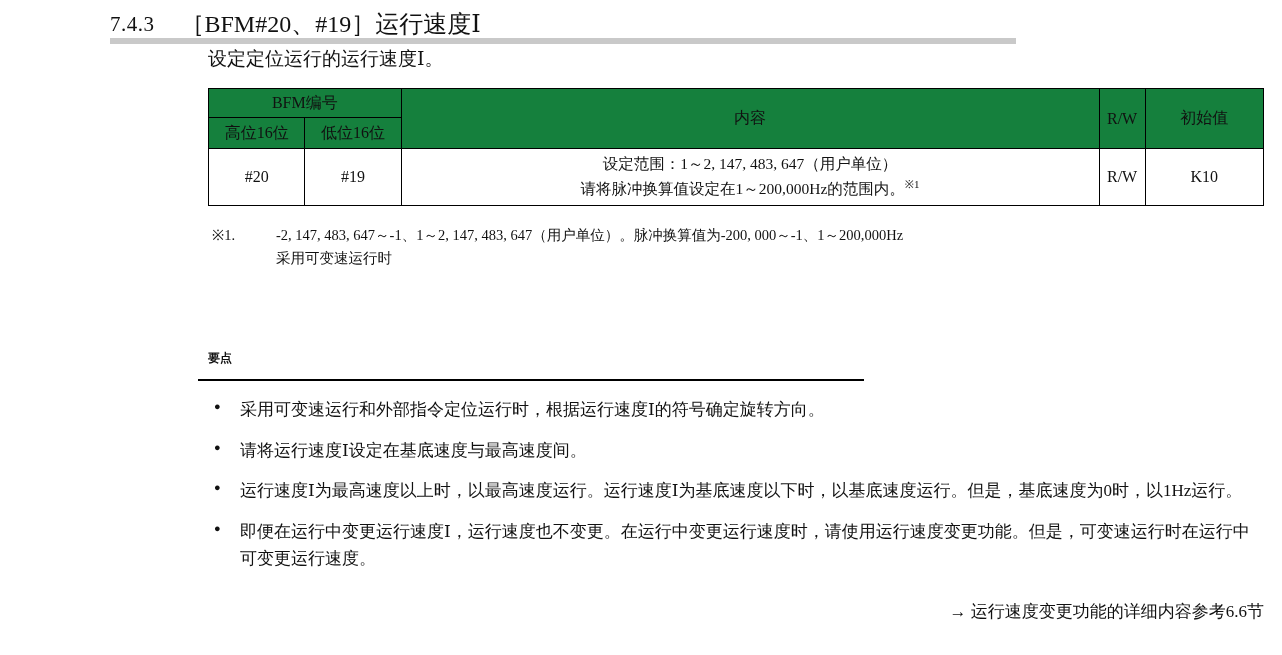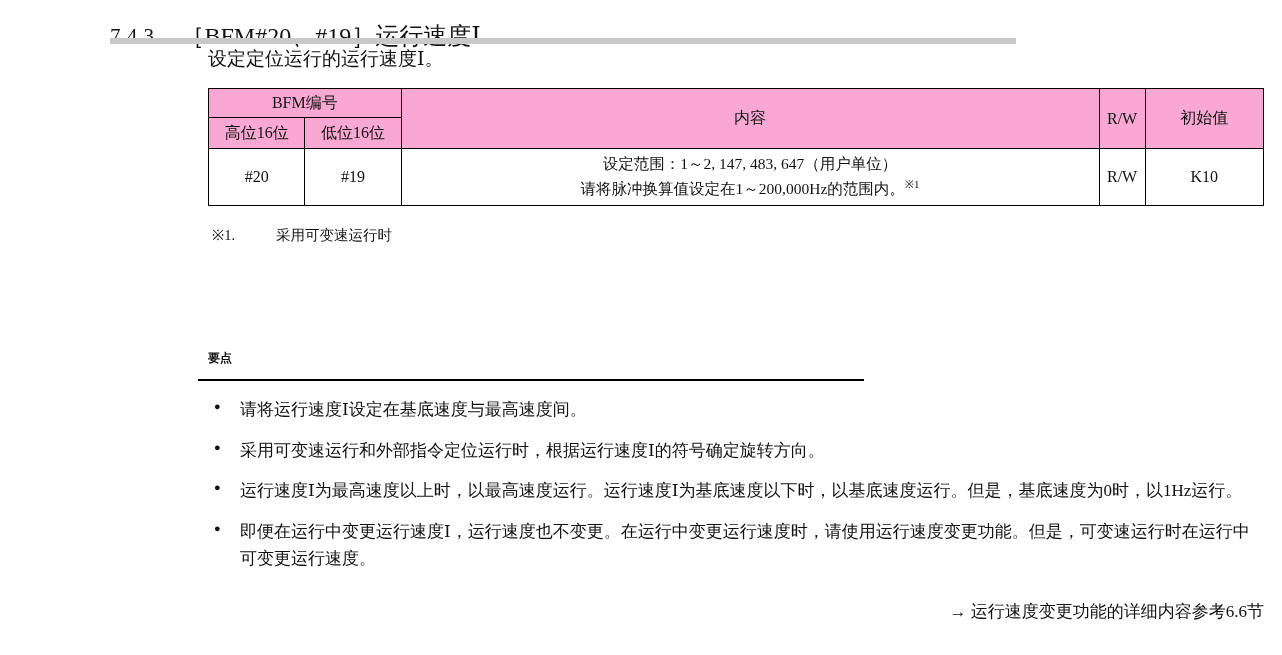--- a/index.html
+++ b/index.html
@@ -13,21 +13,21 @@
     font-family: "Liberation Serif", "DejaVu Serif", serif;
     color: #111111;
     position: relative;
     overflow: hidden;
   }
 
   
   .heading-row {
     position: absolute;
     left: 110px;
-    top: 16px;
+    top: 4px;
     width: 910px;
     height: 40px;
     display: flex;
     align-items: center;
   }
   .heading-num {
     font-size: 21px;
     letter-spacing: 0.5px;
     white-space: nowrap;
   }
@@ -63,21 +63,21 @@
     table-layout: fixed;
     font-size: 16px;
   }
   .bfm-table td, .bfm-table th {
     border: 1px solid #000000;
     padding: 0;
     font-weight: normal;
     vertical-align: middle;
   }
   .hdr {
-    background: #f9a8d4;
+    background: #15803d;
     text-align: center;
     font-size: 16px;
   }
   .hdr-bfm { height: 28px; }
   .hdr-sub { height: 30px; }
   .col-hi { width: 96px; }
   .col-lo { width: 96px; }
   .col-content { width: 696px; }
   .col-rw { width: 46px; }
   .col-init { width: 118px; }
@@ -209,26 +209,27 @@
       </td>
       <td class="cell-center">R/W</td>
       <td class="cell-center">K10</td>
     </tr>
   </tbody>
 </table>
 
 <div class="footnote">
   <span class="fn-label">※1.</span>
   <div class="fn-body">
+    <div>-2, 147, 483, 647～-1、1～2, 147, 483, 647（用户单位）。脉冲换算值为-200, 000～-1、1～200,000Hz</div>
     <div>采用可变速运行时</div>
   </div>
 </div>
 
 <div class="keypoint-title">要点</div>
 <div class="keypoint-rule"></div>
 <ul class="bullets">
+  <li>采用可变速运行和外部指令定位运行时，根据运行速度Ⅰ的符号确定旋转方向。</li>
   <li>请将运行速度Ⅰ设定在基底速度与最高速度间。</li>
-  <li>采用可变速运行和外部指令定位运行时，根据运行速度Ⅰ的符号确定旋转方向。</li>
   <li>运行速度Ⅰ为最高速度以上时，以最高速度运行。运行速度Ⅰ为基底速度以下时，以基底速度运行。但是，基底速度为0时，以1Hz运行。</li>
   <li>即便在运行中变更运行速度Ⅰ，运行速度也不变更。在运行中变更运行速度时，请使用运行速度变更功能。但是，可变速运行时在运行中可变更运行速度。</li>
 </ul>
 
 <div class="reference">→ 运行速度变更功能的详细内容参考6.6节</div>
 
 </body></html>

